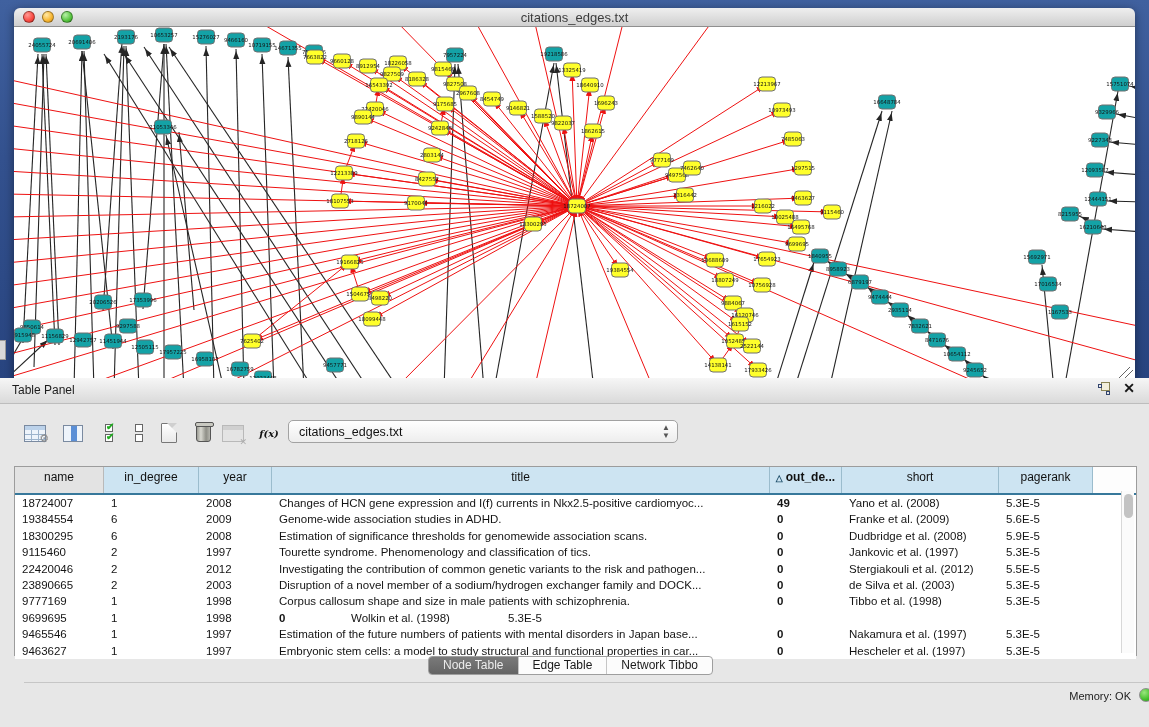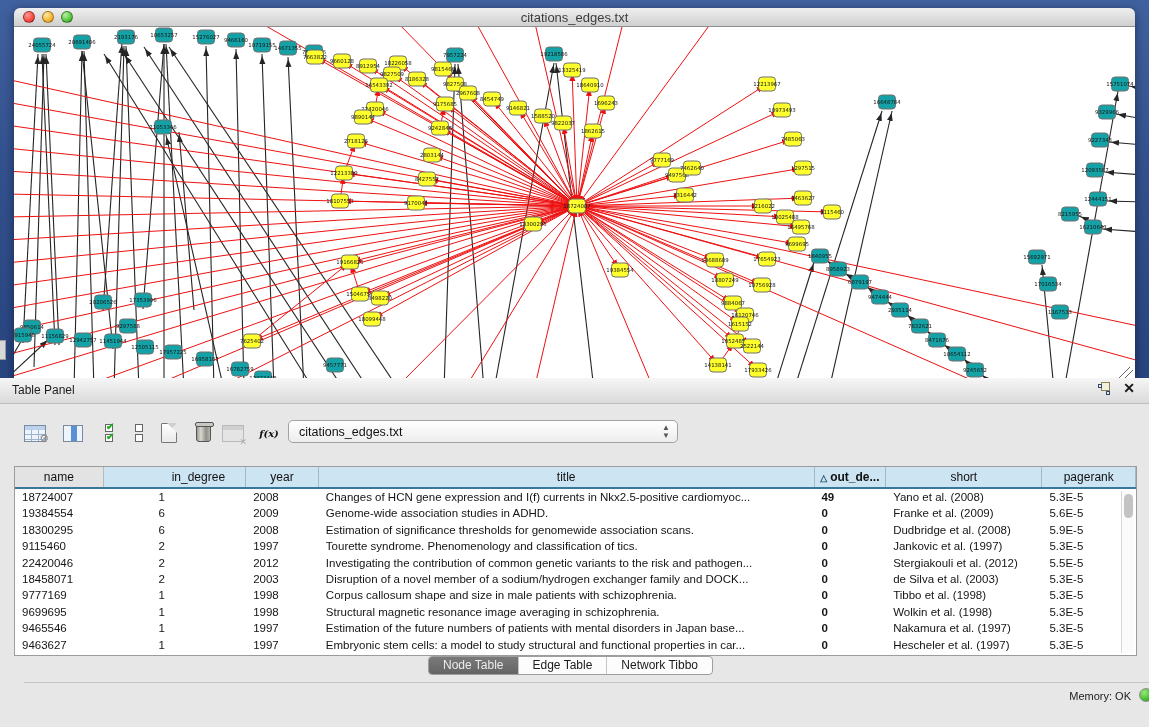--- a/index.html
+++ b/index.html
@@ -40,30 +40,30 @@
 
   .toolbar { position:absolute; left:14px; top:27px; width:1123px; height:60px; }
   .tool-btn { position:absolute; top:12px; width:30px; height:32px; display:flex; align-items:center; justify-content:center; }
   .fx { font-family:"DejaVu Serif",serif; font-style:italic; font-weight:bold; font-size:10px; color:#111; }
   .combo { position:absolute; left:274px; top:15px; width:390px; height:23px; border:1px solid #a2a2a2; border-radius:5px;
            background:linear-gradient(180deg,#ffffff,#ededed); display:flex; align-items:center; }
   .combo-text { flex:1; padding-left:10px; font-size:12.5px; color:#111; }
   .combo-stepper { width:22px; text-align:center; color:#555; font-size:8px; line-height:8px; border-left:0; }
 
   .dtable { position:absolute; left:14px; top:88px; width:1123px; height:190px; background:#fff; border:1px solid #9c9c9c; }
-  .thead { display:flex; height:22px; background:#cde4f2; border-bottom:2px solid #37789b; }
+  .thead { display:flex; height:28px; background:#cde4f2; border-bottom:2px solid #37789b; }
   .th { font-size:12px; color:#111; text-align:center; line-height:20px; border-right:1px solid #9bbccd;
         overflow:hidden; white-space:nowrap; }
   .th.gray { background:#e3e3e3; border-right:1px solid #b9b9b9; }
   .th .sortmark { font-size:9px; color:#20506b; margin-right:3px; }
   .th.filler { background:#fdfdfd; border-right:none; flex:1; }
   .tbody { position:relative; }
   .trow { display:flex; height:16.4px; background:#fff; }
   .td { font-size:11.5px; color:#141414; line-height:16.4px; padding-left:7px; overflow:hidden; white-space:nowrap; }
-  .c0{width:89px;} .c1{width:95px;margin-left:48px;} .c2{width:73px;} .c3{width:498px;} .c4{width:72px;font-weight:bold;} .c5{width:157px;} .c6{width:94px;}
+  .c0{width:89px;} .c1{width:95px;} .c2{width:73px;} .c3{width:498px;} .c4{width:72px;font-weight:bold;} .c5{width:157px;} .c6{width:94px;}
   .vscroll { position:absolute; right:2px; top:24px; width:13px; height:162px; background:#fbfbfb; border-left:1px solid #d8d8d8; }
   .vthumb { position:absolute; left:2px; top:3px; width:9px; height:24px; border-radius:5px; background:#c3c3c3; }
 
   .tabsbar { position:absolute; left:0; top:278px; width:1149px; height:26px; }
   .seg { position:absolute; left:428px; top:0; height:19px; display:flex; border:1px solid #9e9e9e; border-radius:4px;
          overflow:hidden; background:#fcfcfc; box-shadow:inset 0 1px 0 #fff; }
   .seg-btn { font-size:12px; color:#1a1a1a; line-height:17px; text-align:center; padding:0 14px; border-right:1px solid #c6c6c6; }
   .seg-btn:last-child { border-right:none; }
   .seg-btn.sel { background:linear-gradient(180deg,#7a7a7a,#646464); color:#ececec; }
 
@@ -601,42 +601,41 @@
           <div class="trow">
             <div class="td c0">22420046</div>
             <div class="td c1">2</div>
             <div class="td c2">2012</div>
             <div class="td c3">Investigating the contribution of common genetic variants to the risk and pathogen...</div>
             <div class="td c4">0</div>
             <div class="td c5">Stergiakouli et al. (2012)</div>
             <div class="td c6">5.5E-5</div>
           </div>
           <div class="trow">
-            <div class="td c0">18458071</div>
+            <div class="td c0">23890665</div>
             <div class="td c1">2</div>
             <div class="td c2">2003</div>
             <div class="td c3">Disruption of a novel member of a sodium/hydrogen exchanger family and DOCK...</div>
             <div class="td c4">0</div>
             <div class="td c5">de Silva et al. (2003)</div>
             <div class="td c6">5.3E-5</div>
           </div>
           <div class="trow">
             <div class="td c0">9777169</div>
             <div class="td c1">1</div>
             <div class="td c2">1998</div>
             <div class="td c3">Corpus callosum shape and size in male patients with schizophrenia.</div>
             <div class="td c4">0</div>
             <div class="td c5">Tibbo et al. (1998)</div>
             <div class="td c6">5.3E-5</div>
           </div>
           <div class="trow">
             <div class="td c0">9699695</div>
             <div class="td c1">1</div>
             <div class="td c2">1998</div>
-            <div class="td c3">Structural magnetic resonance image averaging in schizophrenia.</div>
             <div class="td c4">0</div>
             <div class="td c5">Wolkin et al. (1998)</div>
             <div class="td c6">5.3E-5</div>
           </div>
           <div class="trow">
             <div class="td c0">9465546</div>
             <div class="td c1">1</div>
             <div class="td c2">1997</div>
             <div class="td c3">Estimation of the future numbers of patients with mental disorders in Japan base...</div>
             <div class="td c4">0</div>

